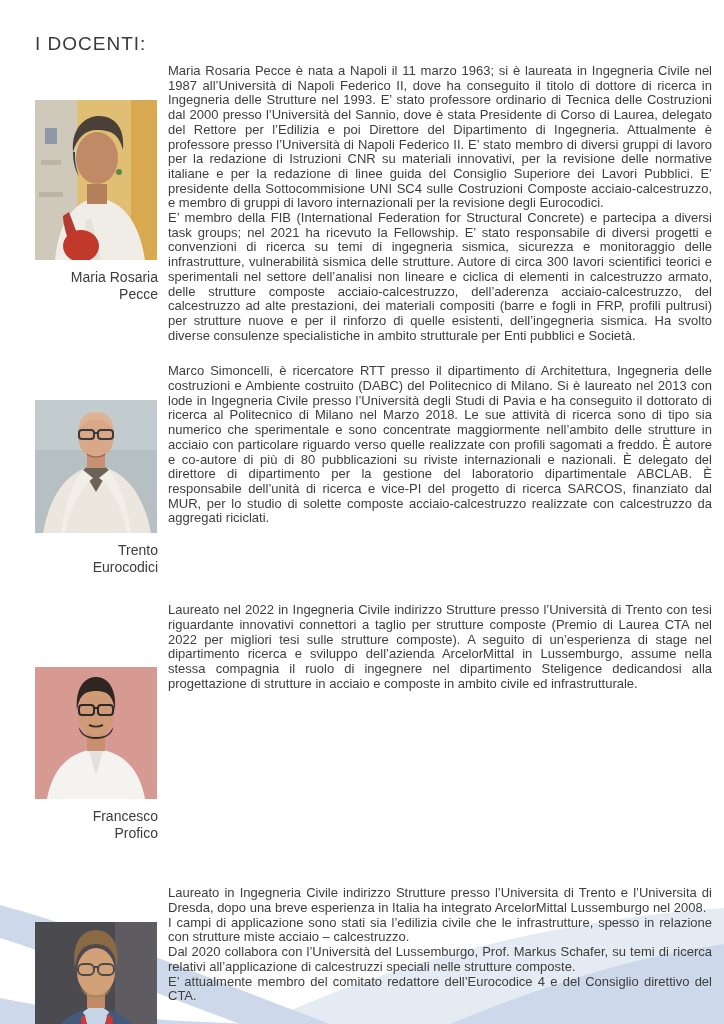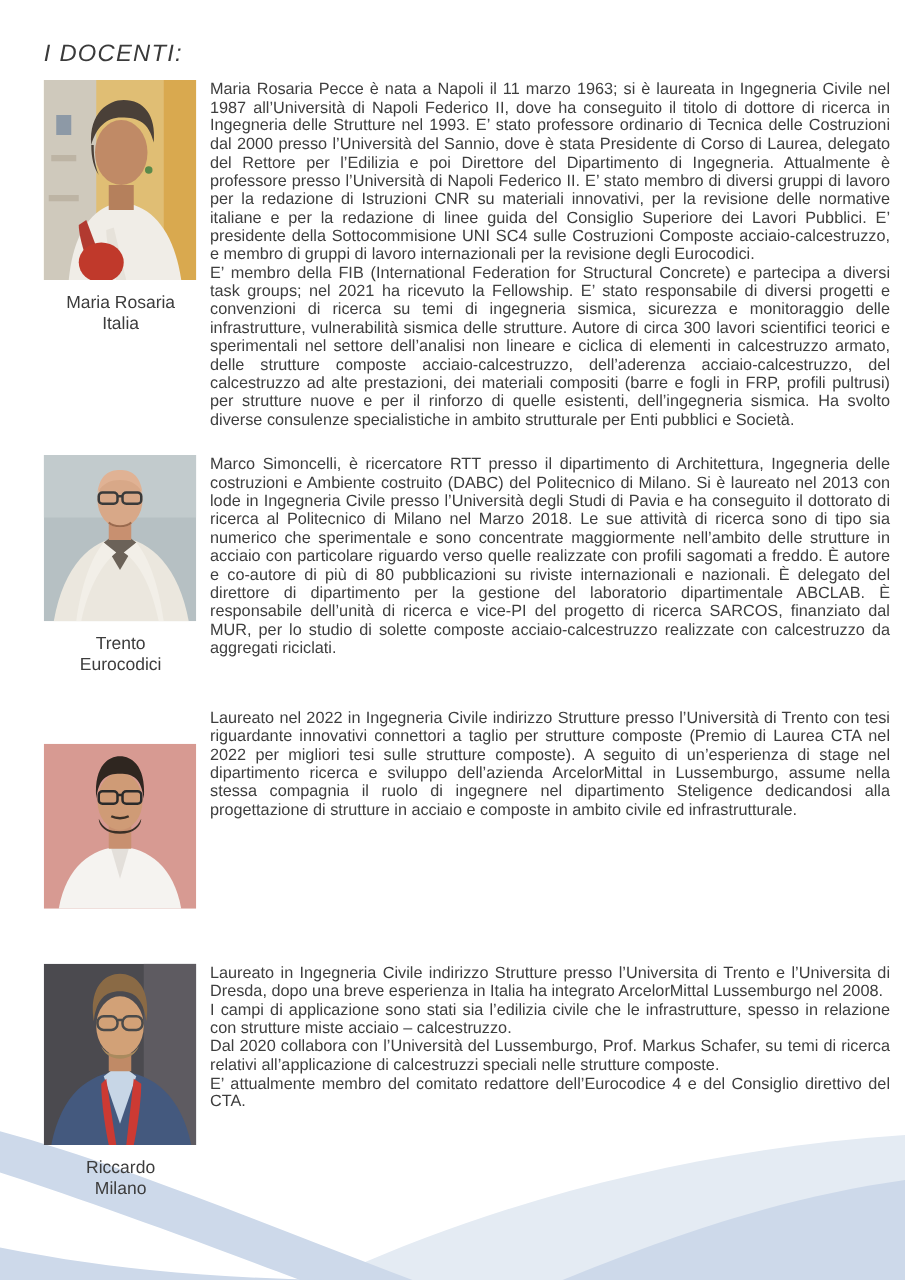--- a/index.html
+++ b/index.html
@@ -10,28 +10,27 @@
     color:#3e3e3e;
     position:relative;
     overflow:hidden;
   }
   .page{position:relative;z-index:1;padding:33px 12px 0 35px;}
   .page-title{
     font-size:19px;
     font-weight:400;
     letter-spacing:1px;
     color:#3a3a3a;
-    font-style:italic;
   }
   .row{display:flex;gap:10px;align-items:flex-start;}
   .row-1{margin-top:9px;}
   .row-2{margin-top:21px;}
   .row-3{margin-top:27px;}
   .row-4{margin-top:44px;}
-  .left-col{width:123px;flex-shrink:0;text-align:center;}
+  .left-col{width:123px;flex-shrink:0;text-align:right;margin-top:36px;}
   .photo{display:block;width:122px;}
   .photo-offset{margin-top:28px;}
   .person-name{
     margin-top:9px;
     font-size:14px;
     line-height:17px;
     color:#3c3c3c;
   }
   .bio{
     flex:1;
@@ -76,21 +75,21 @@
         <path d="M56,118 L66,160 L58,160 C52,142 50,126 50,120 Z" fill="#e6e2da"></path>
         <rect x="52" y="84" width="20" height="20" fill="#b5805c"></rect>
         <ellipse cx="62" cy="58" rx="21" ry="26" fill="#c08a66"></ellipse>
         <path d="M38,52 C36,26 52,16 64,16 C80,16 90,28 88,50 C84,34 76,30 62,30 C50,30 42,38 38,52 Z" fill="#4a4038"></path>
         <path d="M38,52 C38,62 40,70 44,76 C40,66 40,58 40,52 Z" fill="#4a4038"></path>
         <circle cx="84" cy="72" r="3" fill="#5a8a4a"></circle>
         <ellipse cx="46" cy="146" rx="18" ry="16" fill="#c0392b"></ellipse>
       </svg>
       <div class="person-name">
         <div>Maria Rosaria</div>
-        <div>Italia</div>
+        <div>Pecce</div>
       </div>
     </div>
     <div class="bio">
       <p>Maria Rosaria Pecce è nata a Napoli il 11 marzo 1963; si è laureata in Ingegneria Civile nel 1987 all’Università di Napoli Federico II, dove ha conseguito il titolo di dottore di ricerca in Ingegneria delle Strutture nel 1993. E’ stato professore ordinario di Tecnica delle Costruzioni dal 2000 presso l’Università del Sannio, dove è stata Presidente di Corso di Laurea, delegato del Rettore per l’Edilizia e poi Direttore del Dipartimento di Ingegneria. Attualmente è professore presso l’Università di Napoli Federico II. E’ stato membro di diversi gruppi di lavoro per la redazione di Istruzioni CNR su materiali innovativi, per la revisione delle normative italiane e per la redazione di linee guida del Consiglio Superiore dei Lavori Pubblici. E’ presidente della Sottocommisione UNI SC4 sulle Costruzioni Composte acciaio-calcestruzzo, e membro di gruppi di lavoro internazionali per la revisione degli Eurocodici.</p>
       <p>E’ membro della FIB (International Federation for Structural Concrete) e partecipa a diversi task groups; nel 2021 ha ricevuto la Fellowship.  E’ stato responsabile di diversi progetti e convenzioni di ricerca su temi di ingegneria sismica, sicurezza e monitoraggio delle infrastrutture, vulnerabilità sismica delle strutture. Autore di circa 300 lavori scientifici teorici e sperimentali nel settore dell’analisi non lineare e ciclica di elementi in calcestruzzo armato, delle strutture composte acciaio-calcestruzzo, dell’aderenza acciaio-calcestruzzo, del calcestruzzo ad alte prestazioni, dei materiali compositi (barre e fogli in FRP, profili pultrusi) per strutture nuove e per il rinforzo di quelle esistenti, dell’ingegneria sismica. Ha svolto diverse consulenze specialistiche in ambito strutturale per Enti pubblici e Società.</p>
     </div>
   </div>
 
   <div class="row row-2">
     <div class="left-col">
@@ -127,20 +126,24 @@
         <path d="M54,84 L61,108 L68,84 L61,80 Z" fill="#e3dfda"></path>
         <rect x="52" y="64" width="18" height="20" fill="#c89070"></rect>
         <ellipse cx="61" cy="46" rx="18" ry="23" fill="#cf9b76"></ellipse>
         <path d="M44,60 C44,66 50,72 61,72 C72,72 78,66 78,60 C74,68 70,70 61,70 C52,70 48,68 44,60 Z" fill="#3a2f26"></path>
         <path d="M42,44 C40,20 50,10 61,10 C72,10 82,20 80,44 C78,28 72,24 61,24 C50,24 44,28 42,44 Z" fill="#2f2620"></path>
         <rect x="44" y="38" width="15" height="10" rx="3" fill="none" stroke="#2a2a2a" stroke-width="2"></rect>
         <rect x="63" y="38" width="15" height="10" rx="3" fill="none" stroke="#2a2a2a" stroke-width="2"></rect>
         <line x1="59" y1="41" x2="63" y2="41" stroke="#2a2a2a" stroke-width="2"></line>
         <path d="M54,58 C58,60 64,60 68,58" fill="none" stroke="#3a2f26" stroke-width="2"></path>
       </svg>
+      <div class="person-name">
+        <div>Francesco</div>
+        <div>Profico</div>
+      </div>
     </div>
     <div class="bio">
       <p>Laureato nel 2022 in Ingegneria Civile indirizzo Strutture presso l’Università di Trento con tesi riguardante innovativi connettori a taglio per strutture composte (Premio di Laurea CTA nel 2022 per migliori tesi sulle strutture composte). A seguito di un’esperienza di stage nel dipartimento ricerca e sviluppo dell’azienda ArcelorMittal in Lussemburgo, assume nella stessa compagnia il ruolo di ingegnere nel dipartimento Steligence dedicandosi alla progettazione di strutture in acciaio e composte in ambito civile ed infrastrutturale.</p>
     </div>
   </div>
 
   <div class="row row-4">
     <div class="left-col">
       <svg class="photo" width="122" height="145" viewBox="0 0 122 145">
         <rect width="122" height="145" fill="#4b4a4f"></rect>

